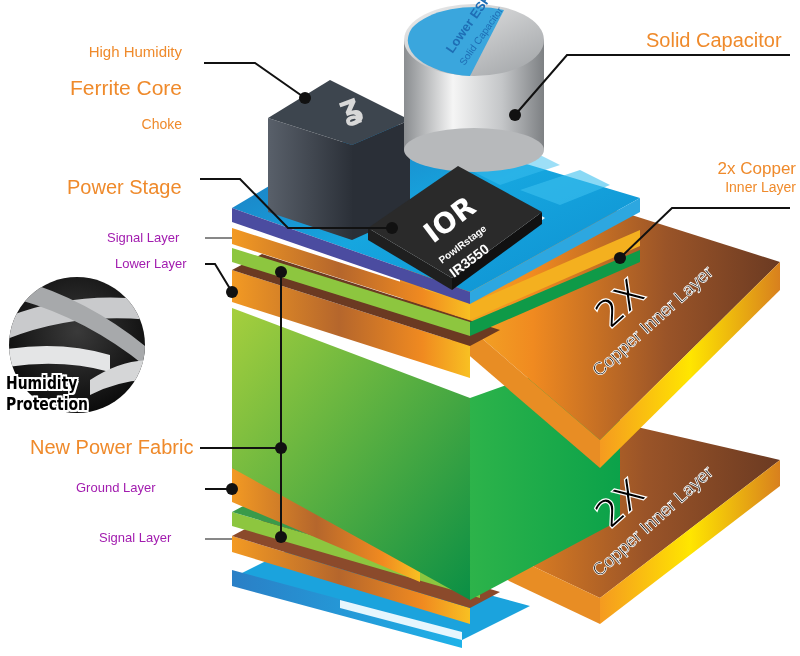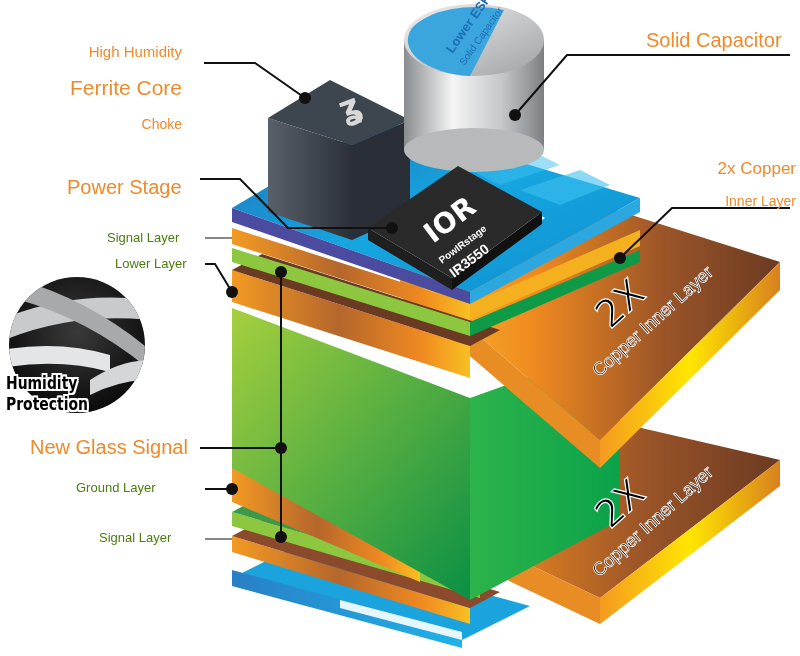--- a/index.html
+++ b/index.html
@@ -1,20 +1,20 @@
 <!DOCTYPE html>
 <html><head>
 <meta charset="utf-8">
 <style>
   html, body { margin:0; padding:0; background:#ffffff; }
   body { width:800px; height:656px; position:relative; overflow:hidden; font-family:"Liberation Sans", sans-serif; }
   #diagram { position:absolute; left:0; top:0; width:800px; height:656px; }
   .lbl { position:absolute; white-space:nowrap; line-height:1; }
   .orange { color:#ef8a2b; }
-  .dark { color:#4d7c0f; }
+  .dark { color:#a21caf; }
   .r { text-align:right; }
   .badge-txt { font-family:"DejaVu Sans", sans-serif; font-weight:bold; color:#000;
     text-shadow: -2px 0 #fff, 2px 0 #fff, 0 -2px #fff, 0 2px #fff, -2px -2px #fff, 2px 2px #fff, -2px 2px #fff, 2px -2px #fff; }
 </style>
 </head>
 <body>
 
 <svg id="diagram" viewBox="0 0 800 656" xmlns="http://www.w3.org/2000/svg">
   <defs>
     <linearGradient id="gCopper" x1="0" y1="0" x2="1" y2="0">
@@ -199,28 +199,28 @@
 <div class="lbl orange r" style="left:40px; top:44px; width:142px;">
   <div style="font-size:15px;">High Humidity</div>
   <div style="font-size:21px; margin-top:18px;">Ferrite Core</div>
   <div style="font-size:14px; margin-top:19px;">Choke</div>
 </div>
 
 <div class="lbl orange" style="left:646px; top:30px; font-size:20px;">Solid Capacitor</div>
 
 <div class="lbl orange r" style="left:640px; top:160px; width:156px;">
   <div style="font-size:17px;">2x Copper</div>
-  <div style="font-size:14px; margin-top:17px;">Inner Layer</div>
+  <div style="font-size:14px; margin-top:3px;">Inner Layer</div>
 </div>
 
 <div class="lbl orange" style="left:67px; top:169px; font-size:20px;margin-top:8px;">Power Stage</div>
 
 <div class="lbl dark" style="left:107px; top:231px; font-size:13px;">Signal Layer</div>
 <div class="lbl dark" style="left:115px; top:257px; font-size:13px;">Lower Layer</div>
 
 <div class="lbl badge-txt" style="left:6px; top:373px; font-size:17px; line-height:21px; transform:scaleX(0.82); transform-origin:left top;">
   <div>Humidity</div>
   <div>Protection</div>
 </div>
 
-<div class="lbl orange" style="left:30px; top:437px; font-size:20px;">New Glass Signal</div>
+<div class="lbl orange" style="left:30px; top:437px; font-size:20px;">New Power Fabric</div>
 <div class="lbl dark" style="left:76px; top:481px; font-size:13px;">Ground Layer</div>
 <div class="lbl dark" style="left:99px; top:531px; font-size:13px;">Signal Layer</div>
 
 </body></html>

